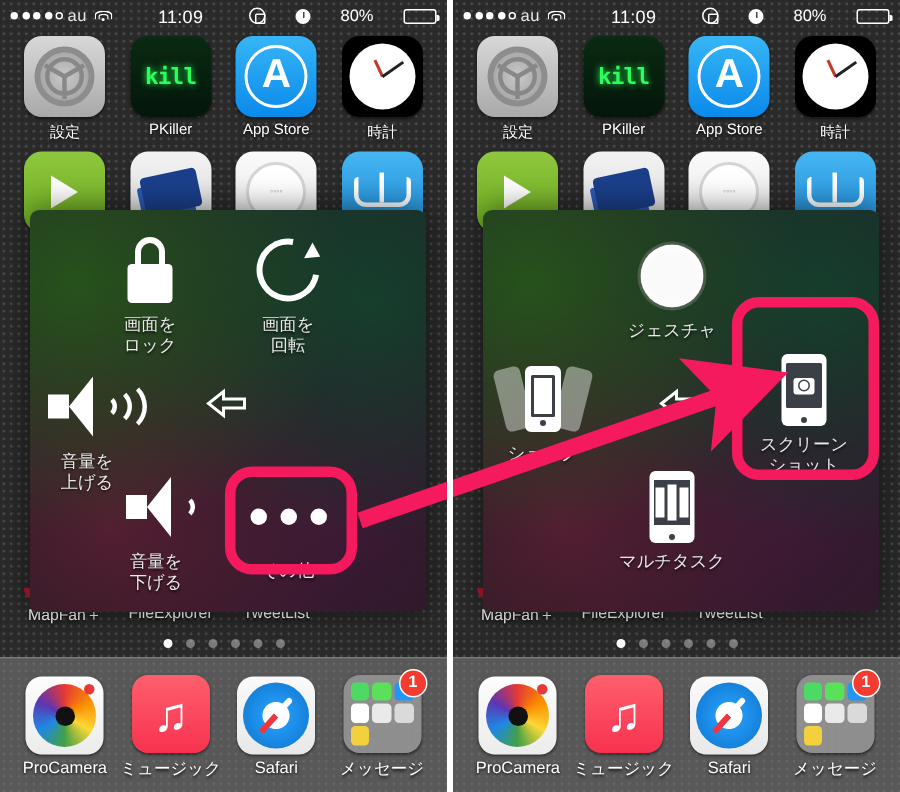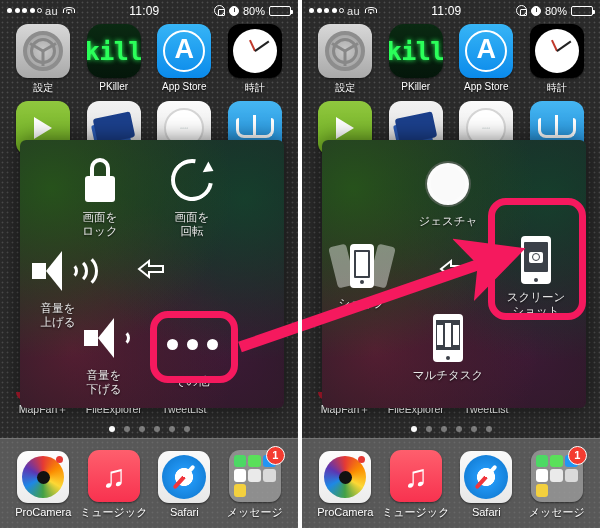--- a/index.html
+++ b/index.html
@@ -46,21 +46,21 @@
   .carrier{ font-size:11px; color:#e8e8e8; letter-spacing:.3px; }
   .wifi{ width:12px; height:10px; position:relative; margin-left:2px; }
   .wifi span{
     position:absolute; left:50%; transform:translateX(-50%);
     border:1.4px solid #fff; border-bottom:none; border-radius:50% 50% 0 0;
   }
   .wifi .w1{ width:12px; height:6px; top:1px; }
   .wifi .w2{ width:7px; height:4px; top:3.5px; }
   .wifi .w3{ width:2.5px;height:2.5px; top:6px; background:#fff; border-radius:50%; border:none;}
   .sb-center{ flex:1; text-align:center; font-size:12px; font-weight:normal; letter-spacing:.2px;}
-  .sb-right{ display:flex; align-items:center; gap:4px; padding-right:7px; }
+  .sb-right{ display:flex; align-items:center; gap:20px; padding-right:7px; }
   .rot-lock{
     width:11px;height:11px;border:1.2px solid #fff;border-radius:50%;
     position:relative;
   }
   .rot-lock:after{
     content:""; position:absolute; left:3px; top:3px; width:5px;height:5px;
     border:1.2px solid #fff; border-radius:1px;
   }
   .alarm{
     width:10px;height:10px;border:1.4px solid #fff;border-radius:50%;
@@ -100,21 +100,21 @@
   
   .ic-settings{ background:linear-gradient(#d8d8d8,#a9a9a9); display:flex;align-items:center;justify-content:center;}
   .gear-outer{ width:40px;height:40px;border-radius:50%;border:4px solid #8d8d8d; position:relative;
                background:radial-gradient(circle,#c9c9c9,#9c9c9c); }
   .gear-outer:before{ content:""; position:absolute; left:50%;top:50%;transform:translate(-50%,-50%);
     width:20px;height:20px;border-radius:50%;border:3px solid #888; }
   .gear-sp{ position:absolute;left:50%;top:50%;width:3px;height:15px;background:#888;transform-origin:top center;}
 
   .ic-kill{ background:linear-gradient(#0a2a12,#04160a); display:flex;align-items:center;justify-content:center;
             font-family:"DejaVu Sans Mono","Liberation Mono",monospace; color:#2bff5a; font-weight:bold;
-            font-size:25px; text-shadow:0 0 5px #2bff5a; letter-spacing:-.5px;border-radius:15px;}
+            font-size:15px; text-shadow:0 0 5px #2bff5a; letter-spacing:-.5px;}
 
   .ic-appstore{ background:linear-gradient(#37b5f6,#0a8aeb); display:flex;align-items:center;justify-content:center;}
   .as-circle{ width:42px;height:42px;border-radius:50%;border:2.5px solid #fff;
               display:flex;align-items:center;justify-content:center;color:#fff;
               font-size:27px;font-weight:bold;line-height:1;padding-bottom:3px;}
 
   .ic-clock{ background:#000; display:flex;align-items:center;justify-content:center;}
   .clock-face{ width:44px;height:44px;border-radius:50%;background:#fff;position:relative;}
   .hand{ position:absolute;left:50%;top:50%;background:#222;transform-origin:bottom center;}
   .h-hour{ width:2px;height:12px;margin-left:-1px;margin-top:-12px;transform:rotate(-25deg);background:#c0392b;}

